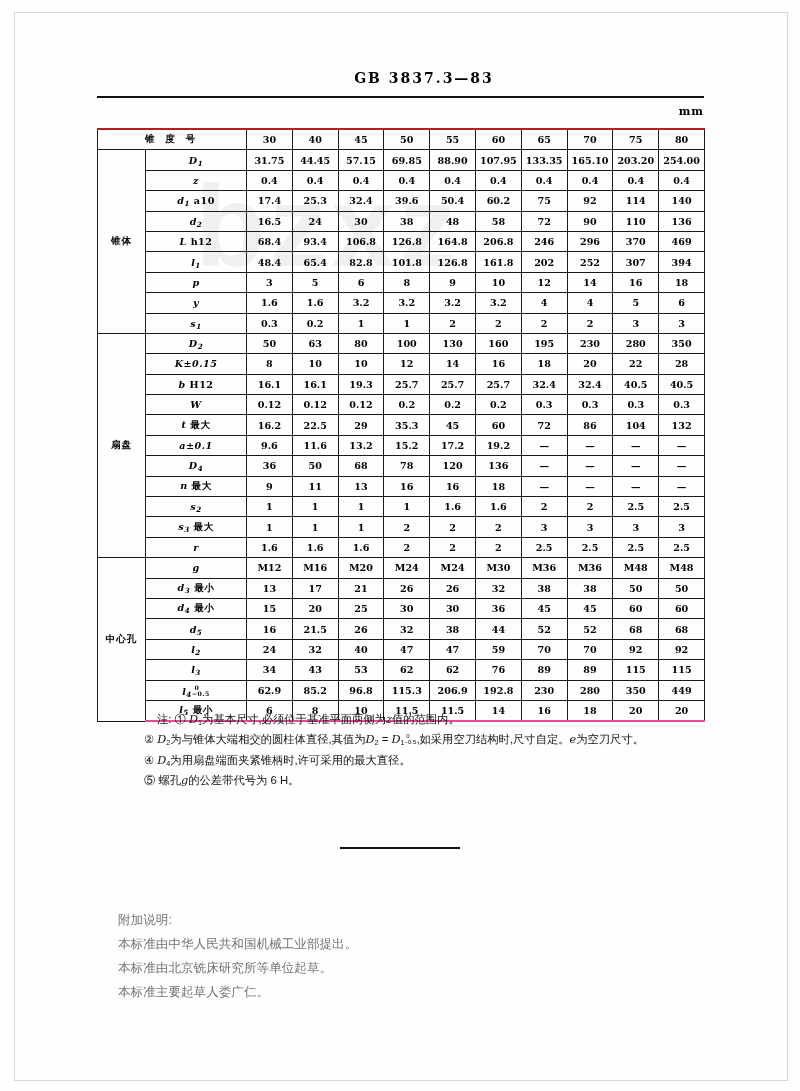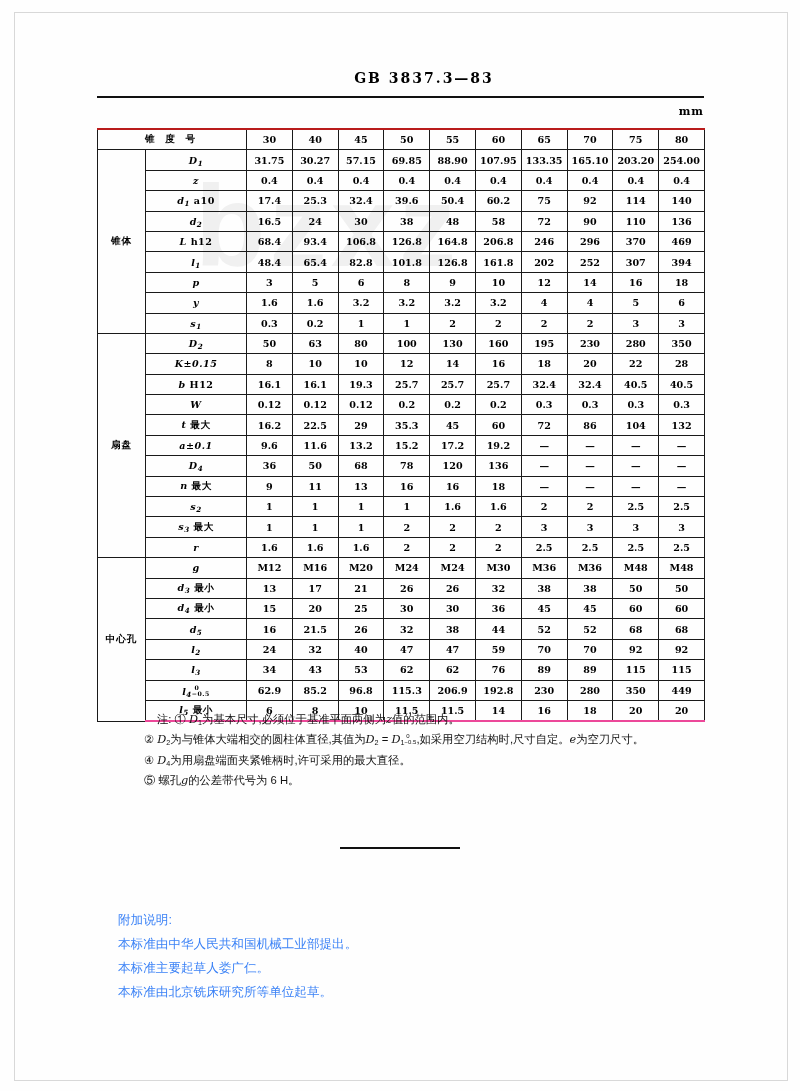--- a/index.html
+++ b/index.html
@@ -150,21 +150,21 @@
     border-top: 2.2px solid #111;
   }
 
   .addendum {
     position: absolute;
     left: 118px;
     top: 908px;
     font-family: "Liberation Sans", sans-serif;
     font-size: 12.6px;
     line-height: 24px;
-    color: #3b82f6;
+    color: #737373;
   }
 
   
   .watermark {
     position: absolute;
     left: 195px; top: 160px;
     font-family: "Liberation Sans", sans-serif;
     font-size: 115px;
     font-weight: bold;
     color: rgba(120,120,120,0.10);
@@ -213,21 +213,21 @@
           <td class="val">60</td>
           <td class="val">65</td>
           <td class="val">70</td>
           <td class="val">75</td>
           <td class="val last-col">80</td>
         </tr>
         <tr>
           <td class="group-label first-col" rowspan="9">锥体</td>
           <td class="row-label"><i>D</i><sub>1</sub></td>
           <td class="val">31.75</td>
-          <td class="val">30.27</td>
+          <td class="val">44.45</td>
           <td class="val">57.15</td>
           <td class="val">69.85</td>
           <td class="val">88.90</td>
           <td class="val">107.95</td>
           <td class="val">133.35</td>
           <td class="val">165.10</td>
           <td class="val">203.20</td>
           <td class="val last-col">254.00</td>
         </tr>
         <tr>
@@ -594,17 +594,17 @@
     <div class="note-line indent"><span id="note-2">② <i>D</i><sub>2</sub>为与锥体大端相交的圆柱体直径,其值为<i>D</i><sub>2</sub> = <i>D</i><sub>1</sub><span class="tinyfrac">&nbsp;0<br>−0.5</span>,如采用空刀结构时,尺寸自定。<i>e</i>为空刀尺寸。</span></div>
     <div class="note-line indent"><span id="note-4">④ <i>D</i><sub>4</sub>为用扇盘端面夹紧锥柄时,许可采用的最大直径。</span></div>
     <div class="note-line indent"><span id="note-5">⑤ 螺孔<i>g</i>的公差带代号为 6 H。</span></div>
   </div>
 
   <div class="mid-rule"></div>
 
   <div class="addendum">
     <div>附加说明:</div>
     <div>本标准由中华人民共和国机械工业部提出。</div>
+    <div>本标准由北京铣床研究所等单位起草。</div>
     <div>本标准主要起草人娄广仁。</div>
-    <div>本标准由北京铣床研究所等单位起草。</div>
   </div>
 
 </div>
 
 </body></html>

